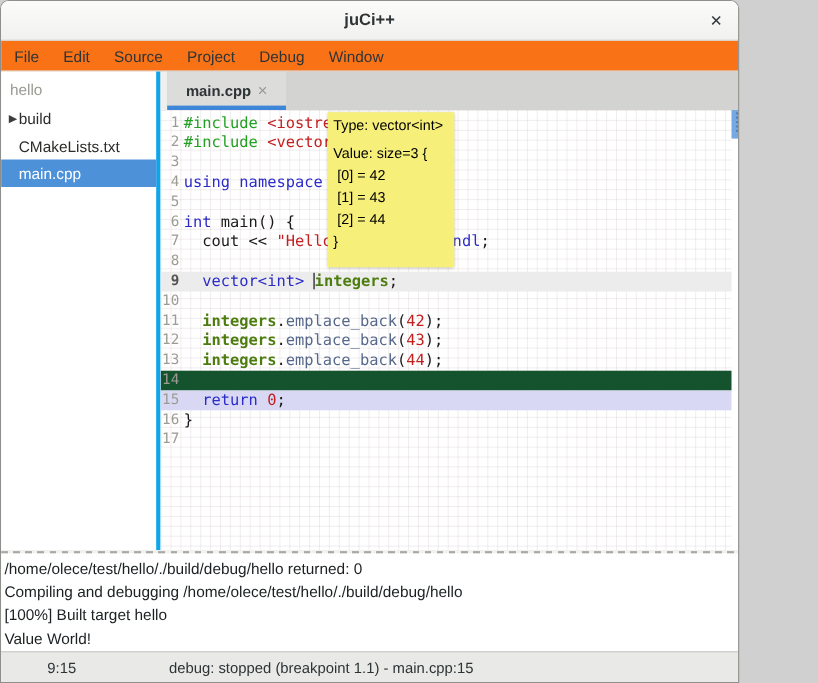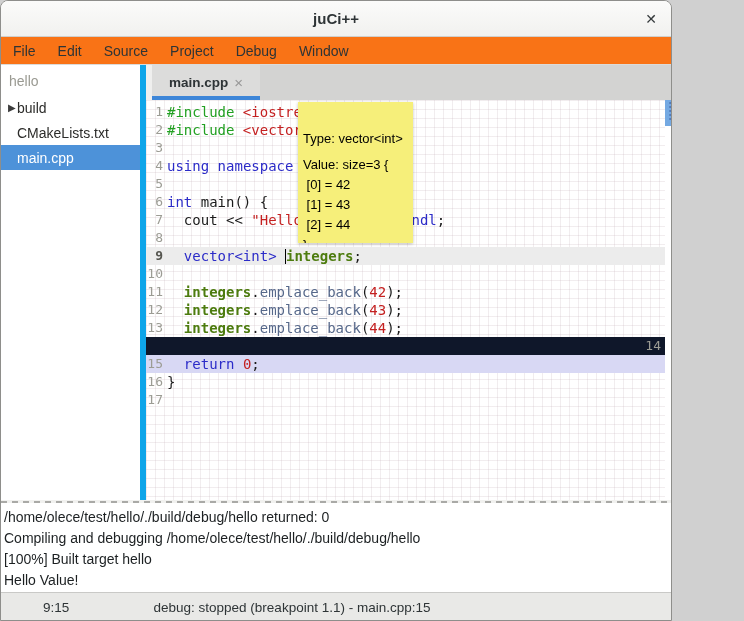--- a/index.html
+++ b/index.html
@@ -23,21 +23,21 @@
     text-align:center; font-size:14px; color:#34393b; cursor:default; line-height:20px;
   }
   
   .menubar {
     height:28px; background:#f97316; border-bottom:1px solid #dbdbd9;
     display:flex; align-items:center; padding-left:1px;
   }
   .mi { padding:0 11px; font-size:14px; color:#2e3436; line-height:28px; }
   
   .content { display:flex; height:435px; }
-  .sidebar { width:145px; background:#ffffff; border-right:6px solid #0ea5e9; flex:none; }
+  .sidebar { width:145px; background:#ffffff; border-right:4px solid #0ea5e9; flex:none; }
   .project { padding:8px 0 6px 8px; font-size:14px; color:#9a9a92; height:30px; }
   .trow { height:25px; display:flex; align-items:center; font-size:14px; color:#2c2c2a; }
   .trow.sel { background:#4d92d9; color:#ffffff; }
   .exp { width:16px; padding-left:7px; font-size:10px; color:#3c3c3c; flex:none; }
   .trow.sel .exp { color:#fff; }
   
   .editorpane { width:598px; display:flex; flex-direction:column; }
   .tabbar { height:35px; background:#d3d3d2; display:flex; flex:none; }
   .tabcorner { width:6px; background:#efefee; height:100%; }
   .tab {
@@ -51,21 +51,21 @@
   .gridregion {
     position:absolute; left:0; top:0; width:519px; height:400px;
     background-image:
       linear-gradient(to right, rgba(205,190,196,0.28) 1px, transparent 1px),
       linear-gradient(to bottom, rgba(205,190,196,0.28) 1px, transparent 1px);
     background-size:9px 9px;
   }
   .codelines { position:absolute; left:0; top:3px; }
   .line { width:519px; height:18px; display:flex; white-space:pre; }
   .line.cur { background:#ececec; }
-  .line.bp  { background:#0f172a;justify-content:flex-end; }
+  .line.bp  { background:#14532d; }
   .line.dbg { background:#d8d8f4; }
   .ln {
     width:21px; padding-right:4px; text-align:right; flex:none;
     font-family:"DejaVu Sans Mono", monospace; font-size:13px;
     line-height:18px; color:#9c9c94;
   }
   .ln.lnb { font-weight:bold; color:#55554f; }
   .codetext { font-family:"DejaVu Sans Mono", monospace; font-size:14px; line-height:18px; color:#1a1a1a; }
   .t-d { color:#1a1a1a; }
   .t-k { color:#2b2bc8; }
@@ -75,21 +75,21 @@
   .t-f { color:#56688a; }
   .t-b { color:#4d7c0f; font-weight:bold;text-align:center; }
   .cursor { display:inline-block; width:0; border-left:1px solid #000; height:15px; vertical-align:-3px; }
   
   .tooltip {
     position:absolute; left:152px; top:2px; width:115px; height:141px;
     background:#f6ef7a; padding:3px 5px; overflow:hidden;
     box-shadow:0 1px 3px rgba(0,0,0,0.25);
     font-size:13px; color:#000;
   }
-  .ttl { line-height:17px; white-space:pre;margin-top:25px; }
+  .ttl { line-height:17px; white-space:pre; }
   .tvals { margin-top:8px; }
   .tline { line-height:20px; white-space:pre; }
   
   .overlay { position:absolute; left:519px; top:0; width:79px; height:26px; background:#74a9e2; padding:2px 4px; }
   .obar { height:2px; background:rgba(25,50,120,0.38); margin-bottom:2px; border-radius:1px; }
   
   .divider { height:3px; background:#f1f1ef; position:relative; }
   .divider::before {
     content:""; position:absolute; left:0; right:0; top:1px; height:2px;
     background:repeating-linear-gradient(to right, #a9a9a6 0 6px, transparent 6px 11px);
@@ -198,21 +198,21 @@
       </div>
     </div>
   </div>
 
   <div class="divider"></div>
 
   <div class="terminal">
       <div class="tout">/home/olece/test/hello/./build/debug/hello returned: 0</div>
       <div class="tout">Compiling and debugging /home/olece/test/hello/./build/debug/hello</div>
       <div class="tout">[100%] Built target hello</div>
-      <div class="tout">Hello Value!</div>
+      <div class="tout">Value World!</div>
     </div>
 
   <div class="statusbar">
     <span class="stleft">9:15</span>
     <span class="stmsg">debug: stopped (breakpoint 1.1) - main.cpp:15</span>
   </div>
 
 </div>
 
 </body></html>

